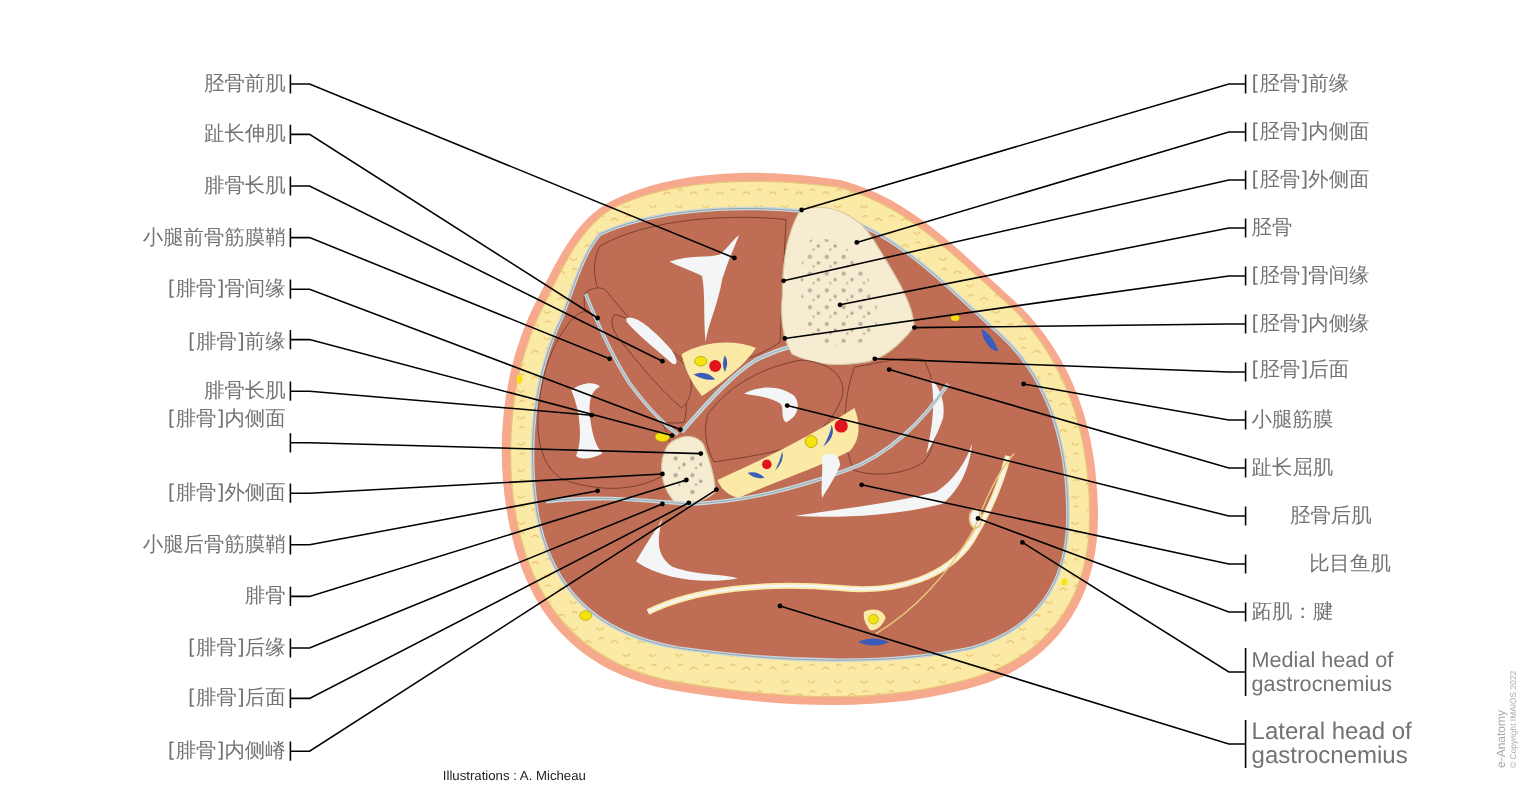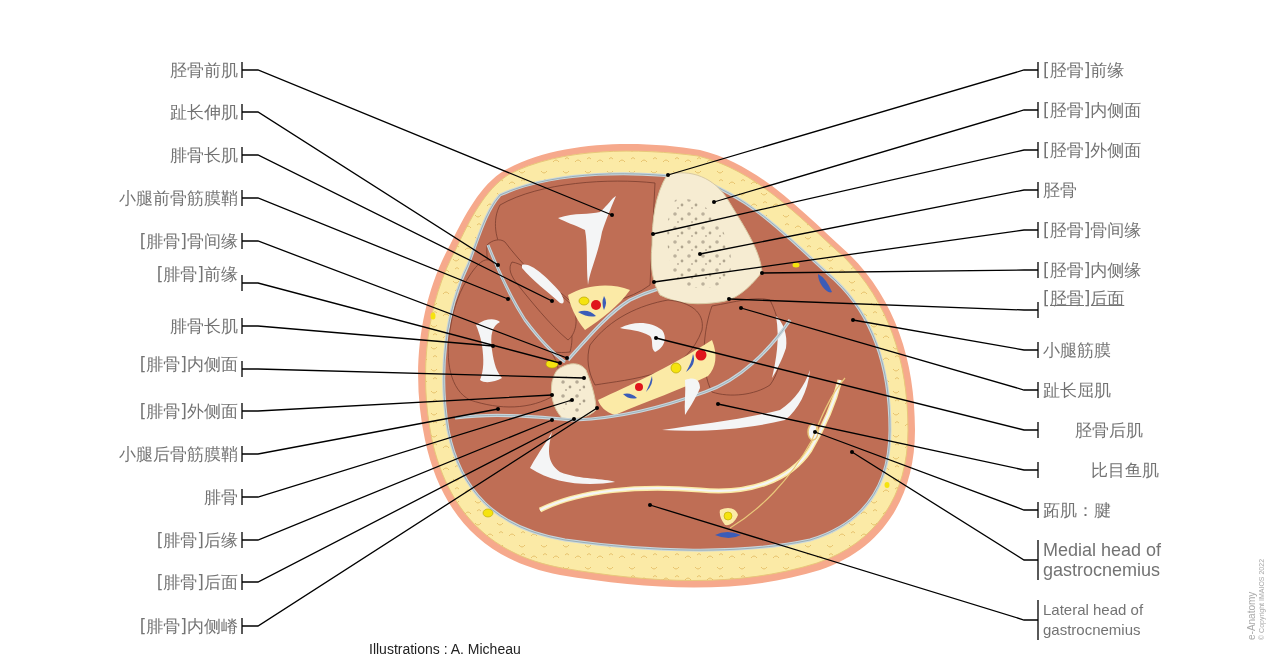--- a/index.html
+++ b/index.html
@@ -4,21 +4,21 @@
 <style>
   html, body { margin: 0; padding: 0; background: #ffffff; }
   body { width: 1280px; height: 660px; position: relative; overflow: hidden;
          font-family: "DejaVu Sans", "Liberation Sans", sans-serif; }
   #canvas { position: absolute; left: 0; top: 0; width: 1280px; height: 660px; }
   .lbl { position: absolute; font-size: 17px; color: #737373; line-height: 20px; white-space: nowrap; }
   .lbl.left { text-align: right; }
   .lbl.right { text-align: left; }
   .lbl.two { line-height: 20px; }
   .credit { position: absolute; left: 369px; top: 641px; font-family: "Liberation Sans", sans-serif;
-            font-size: 14px; color: #222; }
+            font-size: 11px; color: #222; }
   .wm { position: absolute; left: 1246px; top: 640px; transform-origin: 0 0; transform: rotate(-90deg);
         font-family: "Liberation Sans", sans-serif; color: #a9a9a9; white-space: nowrap; }
   .wm .t1 { font-size: 10px; display: block; line-height: 11px; }
   .wm .t2 { font-size: 7px; display: block; line-height: 9px; }
 </style>
 </head>
 <body>
 
 <svg id="canvas" viewBox="0 0 1280 660" xmlns="http://www.w3.org/2000/svg">
   <defs>
@@ -202,47 +202,47 @@
     <circle cx="852" cy="452" r="2"></circle>
       <circle cx="650" cy="505" r="2"></circle>
   </g>
 </svg>
 
 <div class="lbl left" style="right:1042px; top:60px;">胫骨前肌</div>
 <div class="lbl left" style="right:1042px; top:102px;">趾长伸肌</div>
 <div class="lbl left" style="right:1042px; top:145px;">腓骨长肌</div>
 <div class="lbl left" style="right:1042px; top:188px;">小腿前骨筋膜鞘</div>
 <div class="lbl left" style="right:1042px; top:231px;">[腓骨]骨间缘</div>
-<div class="lbl left" style="right:1042px; top:264px;">[腓骨]前缘</div>
+<div class="lbl left" style="right:1042px; top:275px;">[腓骨]前缘</div>
 <div class="lbl left" style="right:1042px; top:316px;">腓骨长肌</div>
-<div class="lbl left" style="right:1042px; top:354px;">[腓骨]内侧面</div>
+<div class="lbl left" style="right:1042px; top:339px;">[腓骨]内侧面</div>
 <div class="lbl left" style="right:1042px; top:401px;">[腓骨]外侧面</div>
 <div class="lbl left" style="right:1042px; top:444px;">小腿后骨筋膜鞘</div>
 <div class="lbl left" style="right:1042px; top:487px;">腓骨</div>
 <div class="lbl left" style="right:1042px; top:530px;">[腓骨]后缘</div>
 <div class="lbl left" style="right:1042px; top:572px;">[腓骨]后面</div>
 <div class="lbl left" style="right:1042px; top:616px;">[腓骨]内侧嵴</div>
 
 <div class="lbl right" style="left:1043px; top:60px;">[胫骨]前缘</div>
 <div class="lbl right" style="left:1043px; top:100px;">[胫骨]内侧面</div>
 <div class="lbl right" style="left:1043px; top:140px;">[胫骨]外侧面</div>
 <div class="lbl right" style="left:1043px; top:180px;">胫骨</div>
 <div class="lbl right" style="left:1043px; top:220px;">[胫骨]骨间缘</div>
 <div class="lbl right" style="left:1043px; top:260px;">[胫骨]内侧缘</div>
-<div class="lbl right" style="left:1043px; top:288px;text-decoration:underline;">[胫骨]后面</div>
+<div class="lbl right" style="left:1043px; top:298px;">[胫骨]后面</div>
 <div class="lbl right" style="left:1043px; top:340px;">小腿筋膜</div>
 <div class="lbl right" style="left:1043px; top:380px;">趾长屈肌</div>
 <div class="lbl right" style="left:1043px; top:420px;margin-left:32px;">胫骨后肌</div>
 <div class="lbl right" style="left:1043px; top:460px;margin-left:48px;">比目鱼肌</div>
 <div class="lbl right" style="left:1043px; top:500px;">跖肌：腱</div>
 <div class="lbl right two" style="left:1043px; top:540px; font-family:'Liberation Sans',sans-serif; font-size:18px;">
   <span style="display:block">Medial head of</span>
   <span style="display:block">gastrocnemius</span>
 </div>
-<div class="lbl right two" style="left:1043px; top:600px; font-family:'Liberation Sans',sans-serif; font-size:15px;">
+<div class="lbl right two" style="left:1043px; top:600px; font-family:'Liberation Sans',sans-serif; font-size:20px;">
   <span style="display:block">Lateral head of</span>
   <span style="display:block">gastrocnemius</span>
 </div>
 
 <div class="credit">Illustrations : A. Micheau</div>
 
 <div class="wm">
   <span class="t1">e-Anatomy</span>
   <span class="t2">© Copyright IMAIOS 2022</span>
 </div>

